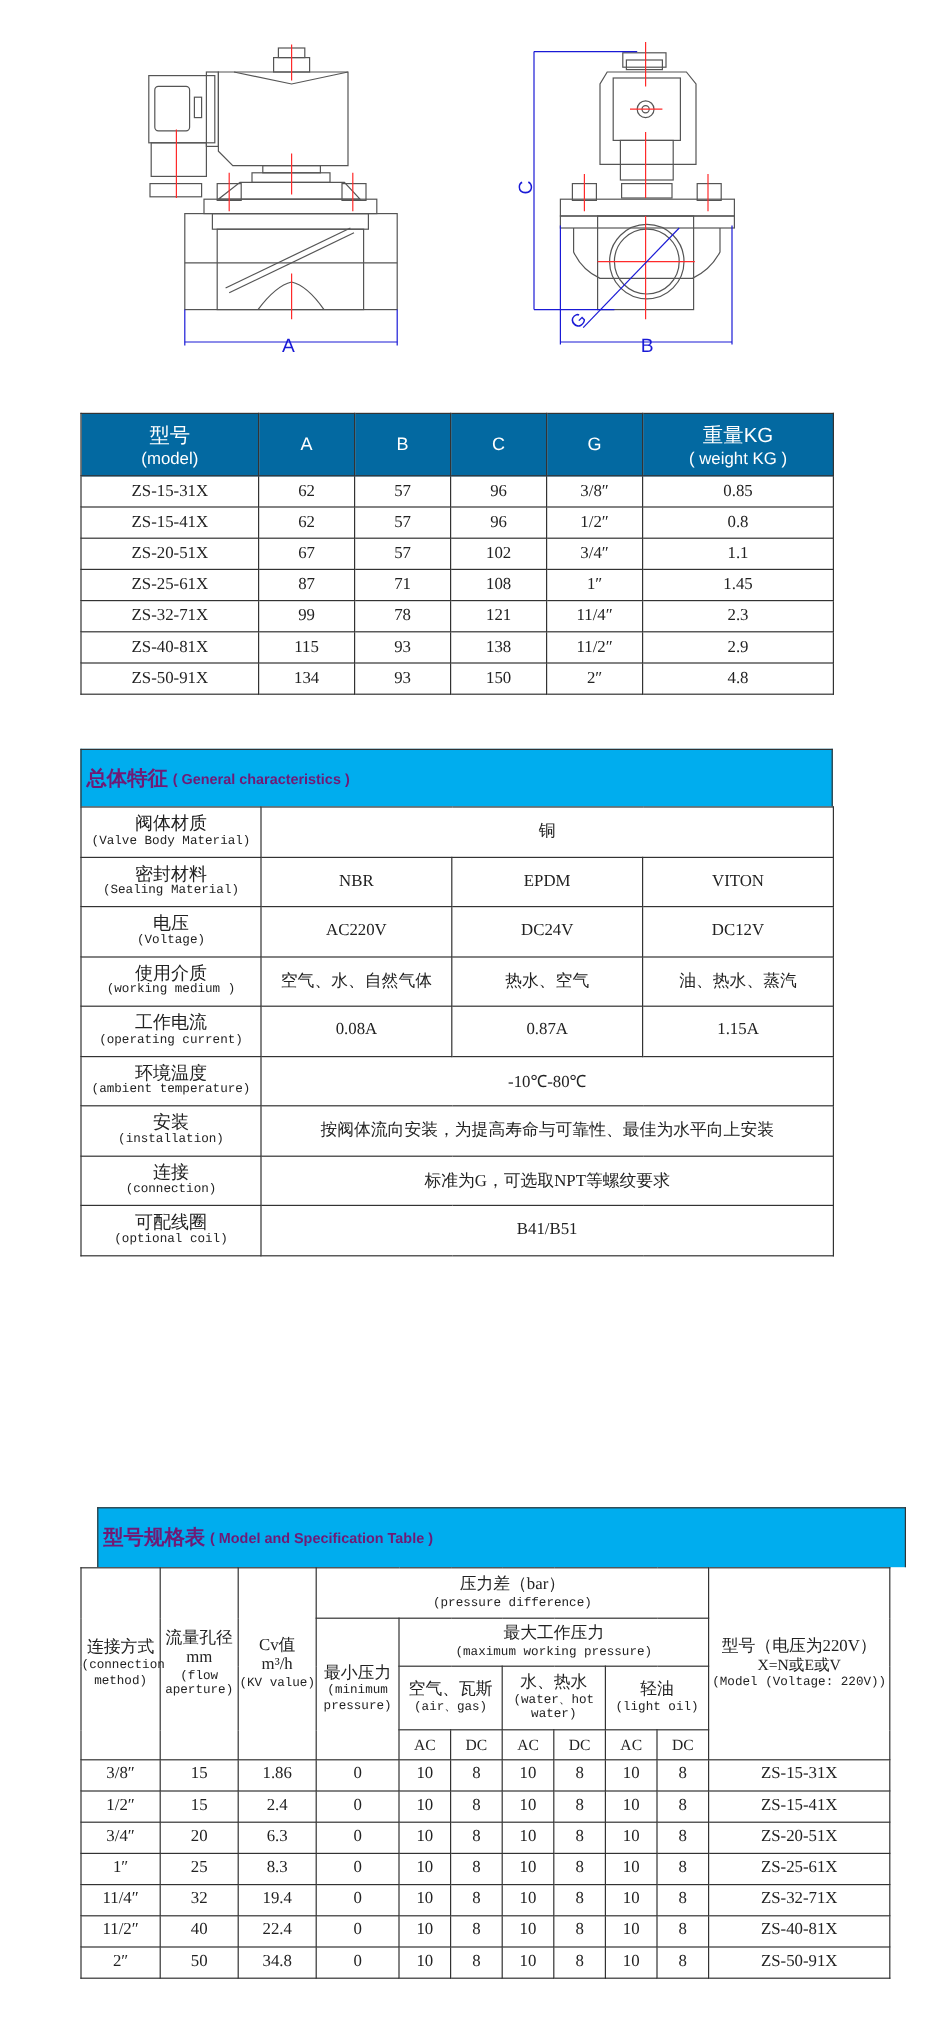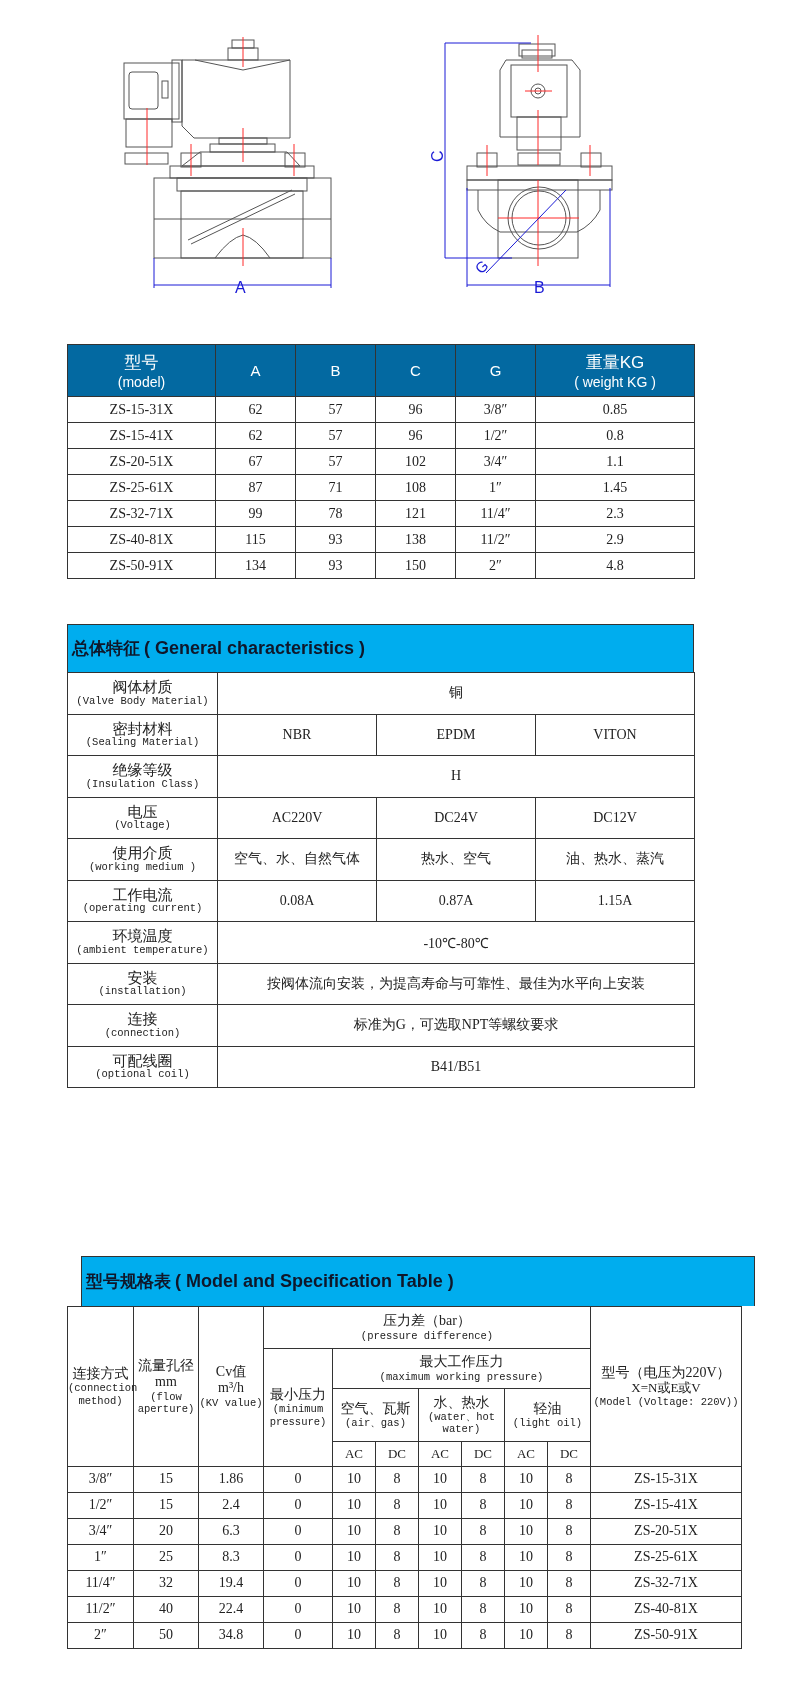--- a/index.html
+++ b/index.html
@@ -6,23 +6,23 @@
   body { margin: 0; background: #ffffff; width: 790px; height: 1701px; position: relative; font-family: "DejaVu Serif", serif; color: #222; }
   .drawing { position: absolute; top: 0; left: 0; width: 790px; height: 300px; }
   .tbl { position: absolute; border-collapse: collapse; table-layout: fixed; }
   .tbl td, .tbl th { border: 1.5px solid #333; text-align: center; vertical-align: middle; padding: 0; font-weight: normal; }
   .hdr { background: #0369a1; color: #ffffff; font-family: "Liberation Sans", "DejaVu Sans", sans-serif; font-weight: bold; }
   .hdr .big { font-size: 17px; display:block; }
   .hdr .sm { font-size: 14px; display:block; }
   #dim { left: 67px; top: 344px; width: 627px; }
   #dim td { height: 26px; font-size: 14px; font-family: "Liberation Serif", serif; }
   #dim th.hdr { height: 52px; font-size: 15px; }
-  .sec-title { position: absolute; background: #00adee; color: #0f172a; font-family: "Liberation Sans", sans-serif; font-weight: bold; font-size: 16px; border: 1.5px solid #333; border-bottom: none; display:flex; align-items:center; padding-left: 4px; }
+  .sec-title { position: absolute; background: #00adee; color: #701a75; font-family: "Liberation Sans", sans-serif; font-weight: bold; font-size: 16px; border: 1.5px solid #333; border-bottom: none; display:flex; align-items:center; padding-left: 4px; }
   .sec-title .cn { font-size: 17px; }
-  .sec-title .en { font-size: 18px; margin-left: 4px; }
+  .sec-title .en { font-size: 12px; margin-left: 4px; }
   #gen-title { left: 67px; top: 624px; width: 627px; height: 48px; }
   #gen { left: 67px; top: 672px; width: 627px; }
   #gen td { height: 41.5px; font-size: 14px; font-family: "Liberation Serif", serif; }
   #gen td.lbl { width: 150px; line-height: 1.1; }
   #gen td.lbl .cn { display:block; font-size: 15px; }
   #gen td.lbl .en { display:block; font-size: 10.5px; font-family: "Liberation Mono", monospace; }
   #spec-title { left: 81px; top: 1256px; width: 674px; height: 50px; }
   #spec { left: 67px; top: 1306px; width: 674px; }
   #spec td { font-size: 13px; font-family: "Liberation Serif", serif; line-height: 1.15; }
   #spec td .en { font-family: "Liberation Mono", monospace; font-size: 10.5px; display:block; }
@@ -223,27 +223,20 @@
         <td class="lbl">
           <span class="cn">密封材料</span>
           <span class="en">(Sealing Material)</span>
         </td>
         <td>NBR</td>
         <td>EPDM</td>
         <td>VITON</td>
       </tr>
   <tr>
         <td class="lbl">
-          <span class="cn">绝缘等级</span>
-          <span class="en">(Insulation Class)</span>
-        </td>
-        <td colspan="3">H</td>
-      </tr>
-  <tr>
-        <td class="lbl">
           <span class="cn">电压</span>
           <span class="en">(Voltage)</span>
         </td>
         <td>AC220V</td>
         <td>DC24V</td>
         <td>DC12V</td>
       </tr>
   <tr>
         <td class="lbl">
           <span class="cn">使用介质</span>

